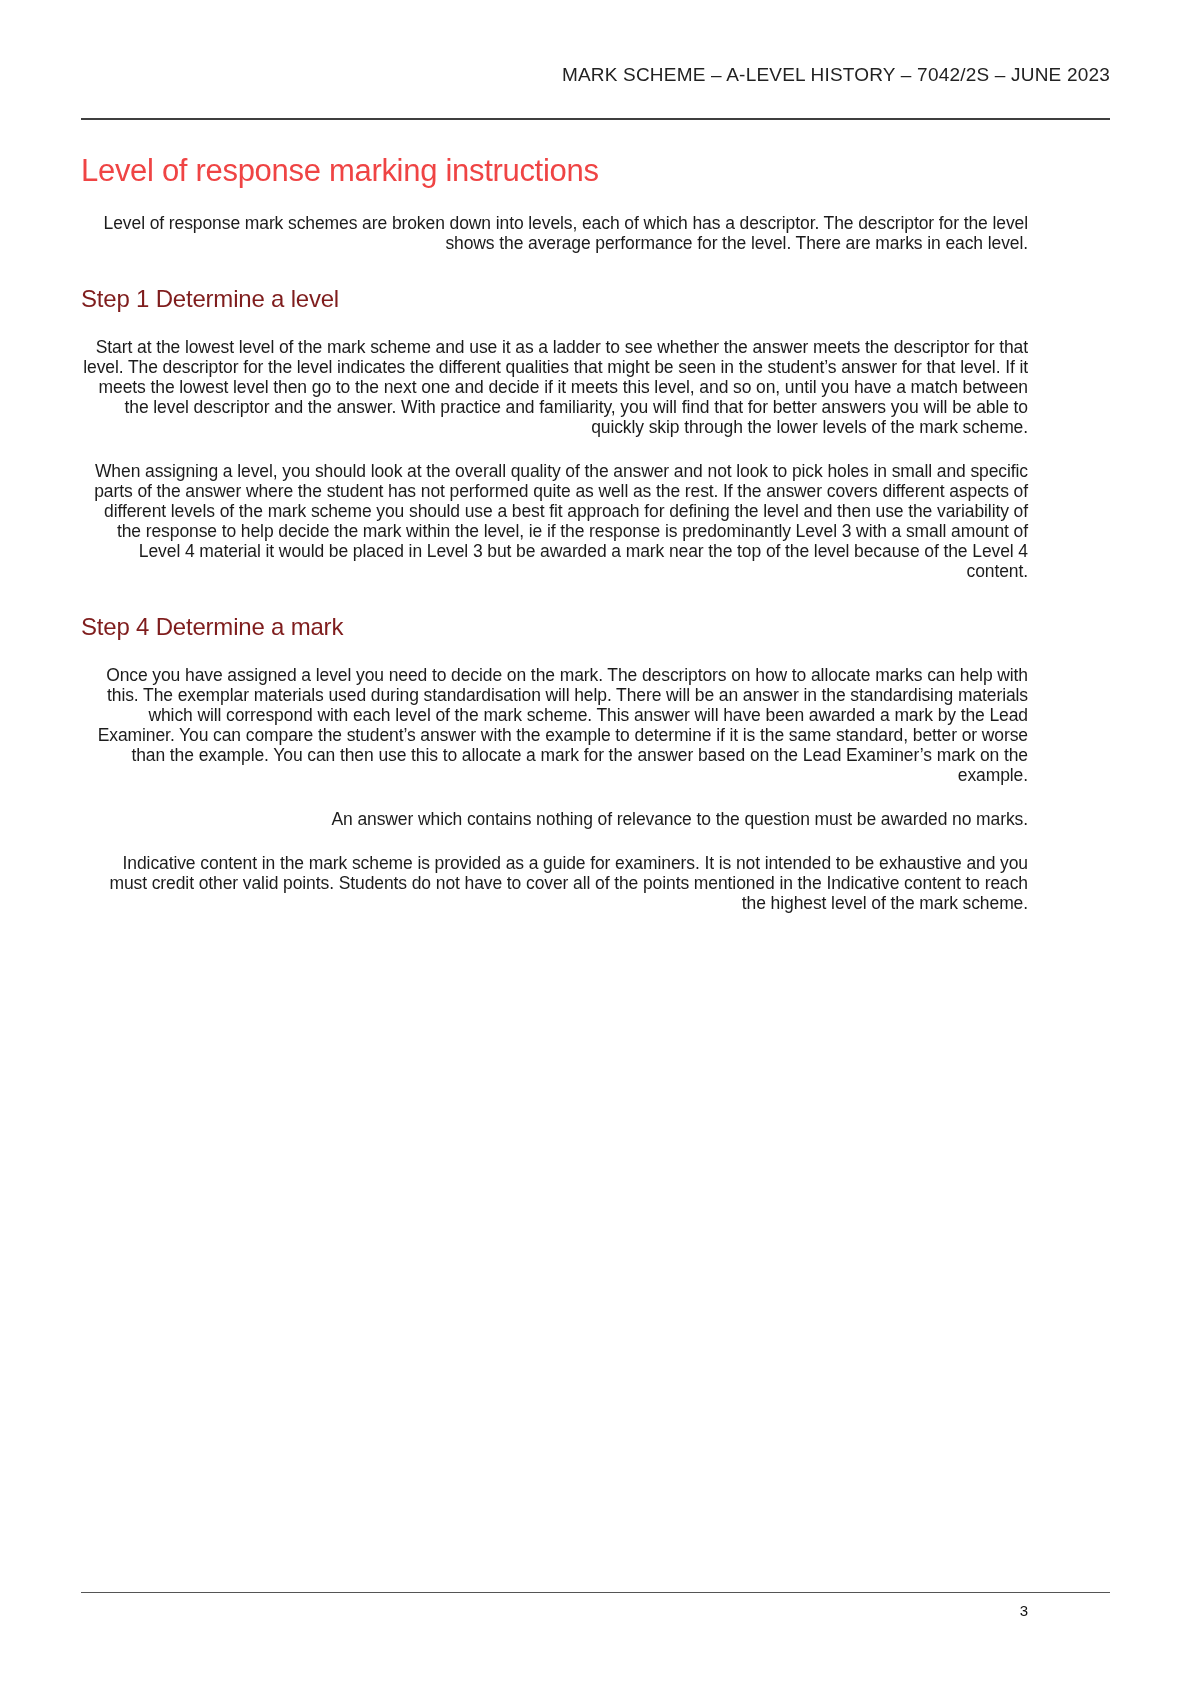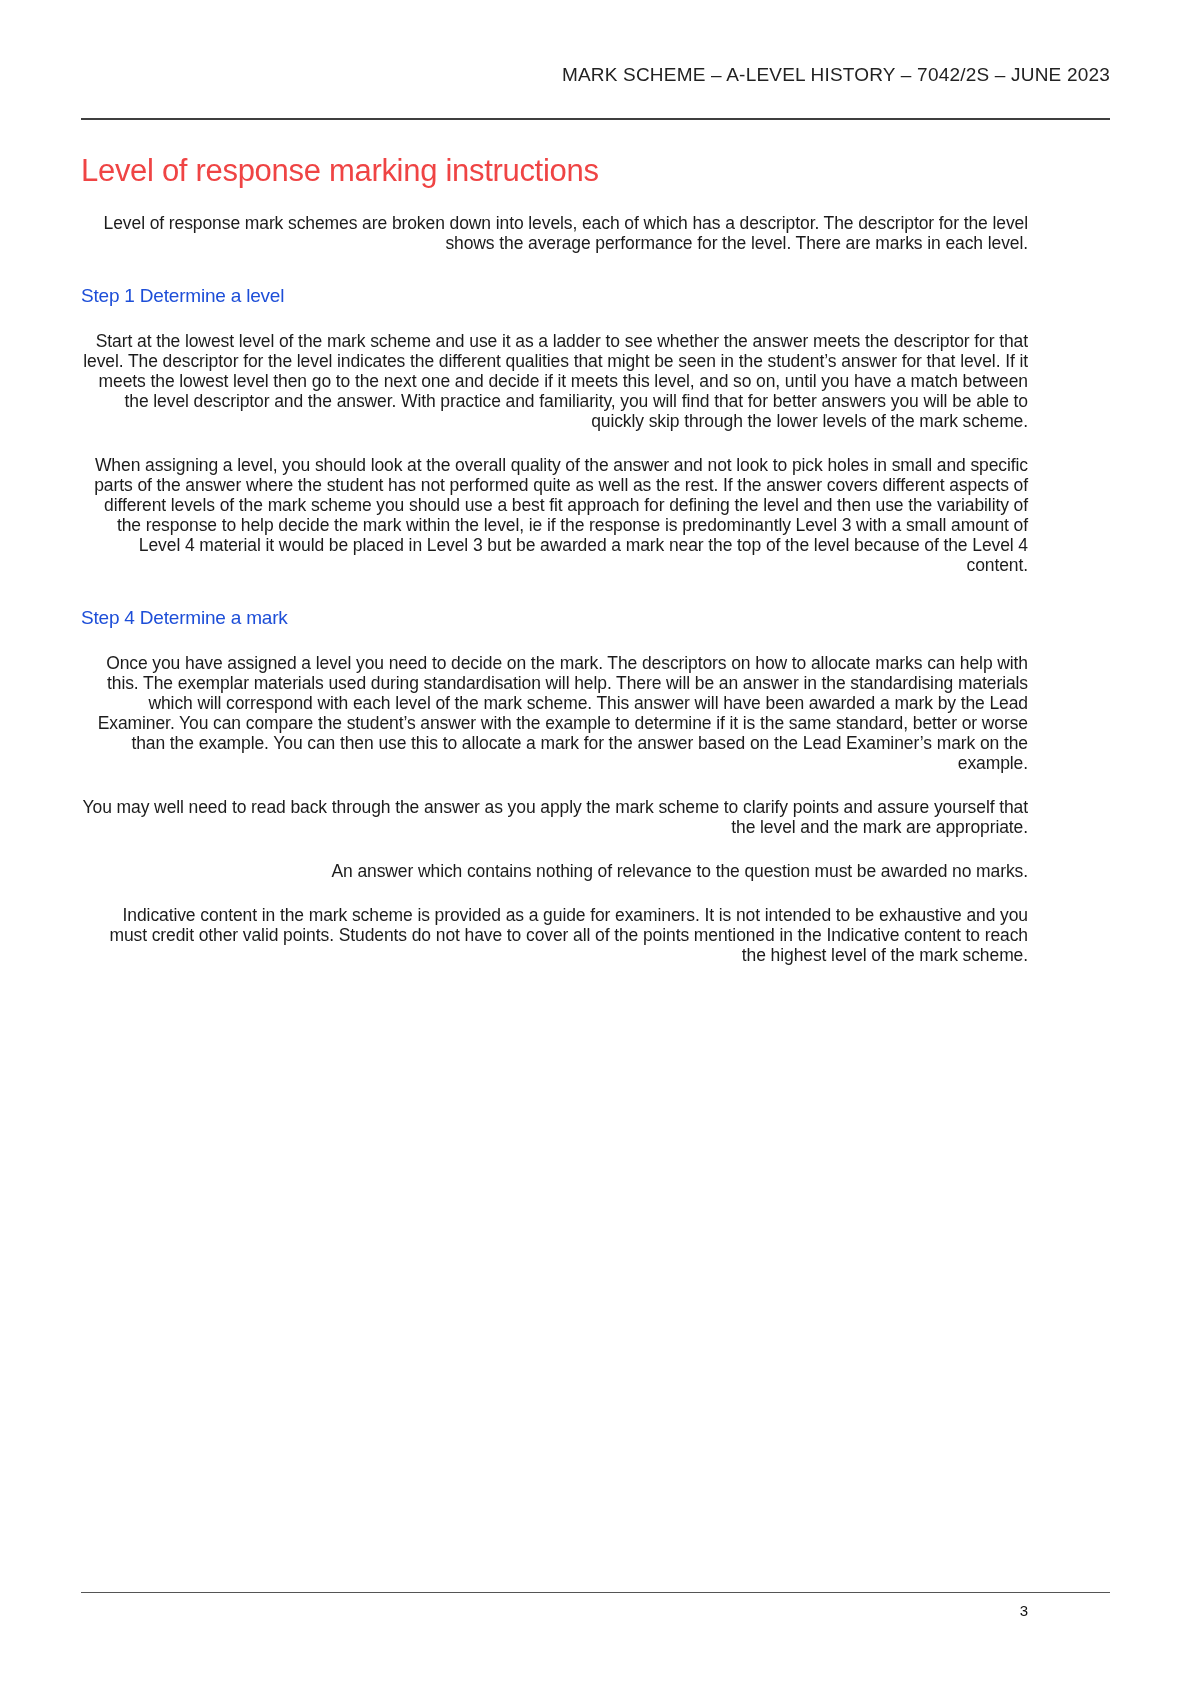--- a/index.html
+++ b/index.html
@@ -52,25 +52,25 @@
   }
   p.body-para {
     font-size: 17.5px;
     line-height: 20px;
     letter-spacing: -0.1px;
     margin: 24px 0 0 0;
     color: #1c1c1c;
     text-align: right;
   }
   h2.section-heading {
-    font-size: 19px;
+    font-size: 24px;
     font-weight: 400;
     letter-spacing: -0.2px;
     margin: 32px 0 0 0;
-    color: #1d4ed8;
+    color: #7f1d1d;
   }
   .doc-footer {
     position: absolute;
     left: 81px;
     top: 1592px;
     width: 1029px;
   }
   .footer-rule {
     width: 1029px;
     height: 1px;
@@ -105,21 +105,20 @@
 
     <section class="doc-text">
       <h2 class="section-heading">Step 1 Determine a level</h2>
       <p class="body-para">Start at the lowest level of the mark scheme and use it as a ladder to see whether the answer meets the descriptor for that level. The descriptor for the level indicates the different qualities that might be seen in the student’s answer for that level. If it meets the lowest level then go to the next one and decide if it meets this level, and so on, until you have a match between the level descriptor and the answer. With practice and familiarity, you will find that for better answers you will be able to quickly skip through the lower levels of the mark scheme.</p>
       <p class="body-para">When assigning a level, you should look at the overall quality of the answer and not look to pick holes in small and specific parts of the answer where the student has not performed quite as well as the rest. If the answer covers different aspects of different levels of the mark scheme you should use a best fit approach for defining the level and then use the variability of the response to help decide the mark within the level, ie if the response is predominantly Level 3 with a small amount of Level 4 material it would be placed in Level 3 but be awarded a mark near the top of the level because of the Level 4 content.</p>
     </section>
 
     <section class="doc-text">
       <h2 class="section-heading">Step 4 Determine a mark</h2>
       <p class="body-para">Once you have assigned a level you need to decide on the mark. The descriptors on how to allocate marks can help with this. The exemplar materials used during standardisation will help. There will be an answer in the standardising materials which will correspond with each level of the mark scheme. This answer will have been awarded a mark by the Lead Examiner. You can compare the student’s answer with the example to determine if it is the same standard, better or worse than the example. You can then use this to allocate a mark for the answer based on the Lead Examiner’s mark on the example.</p>
-      <p class="body-para">You may well need to read back through the answer as you apply the mark scheme to clarify points and assure yourself that the level and the mark are appropriate.</p>
       <p class="body-para">An answer which contains nothing of relevance to the question must be awarded no marks.</p>
       <p class="body-para">Indicative content in the mark scheme is provided as a guide for examiners. It is not intended to be exhaustive and you must credit other valid points. Students do not have to cover all of the points mentioned in the Indicative content to reach the highest level of the mark scheme.</p>
     </section>
   </main>
 
   <footer class="doc-footer">
     <hr class="footer-rule">
     <div class="page-number">3</div>
   </footer>
 

